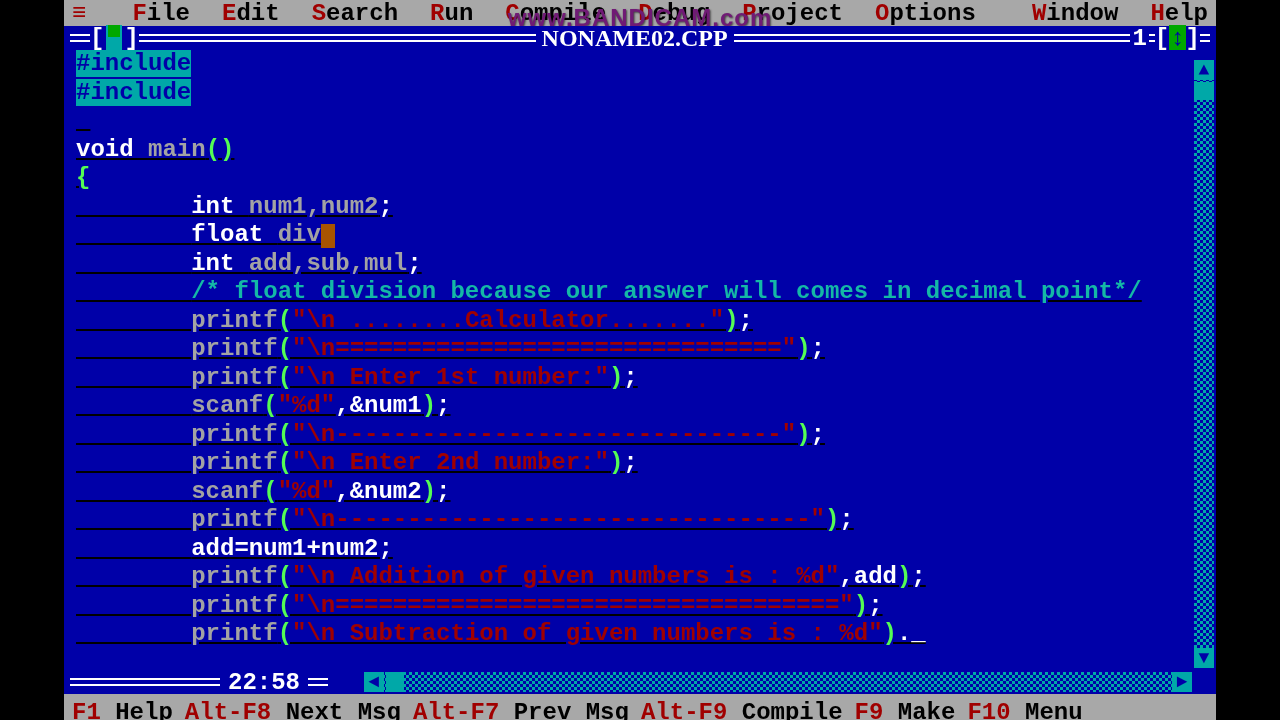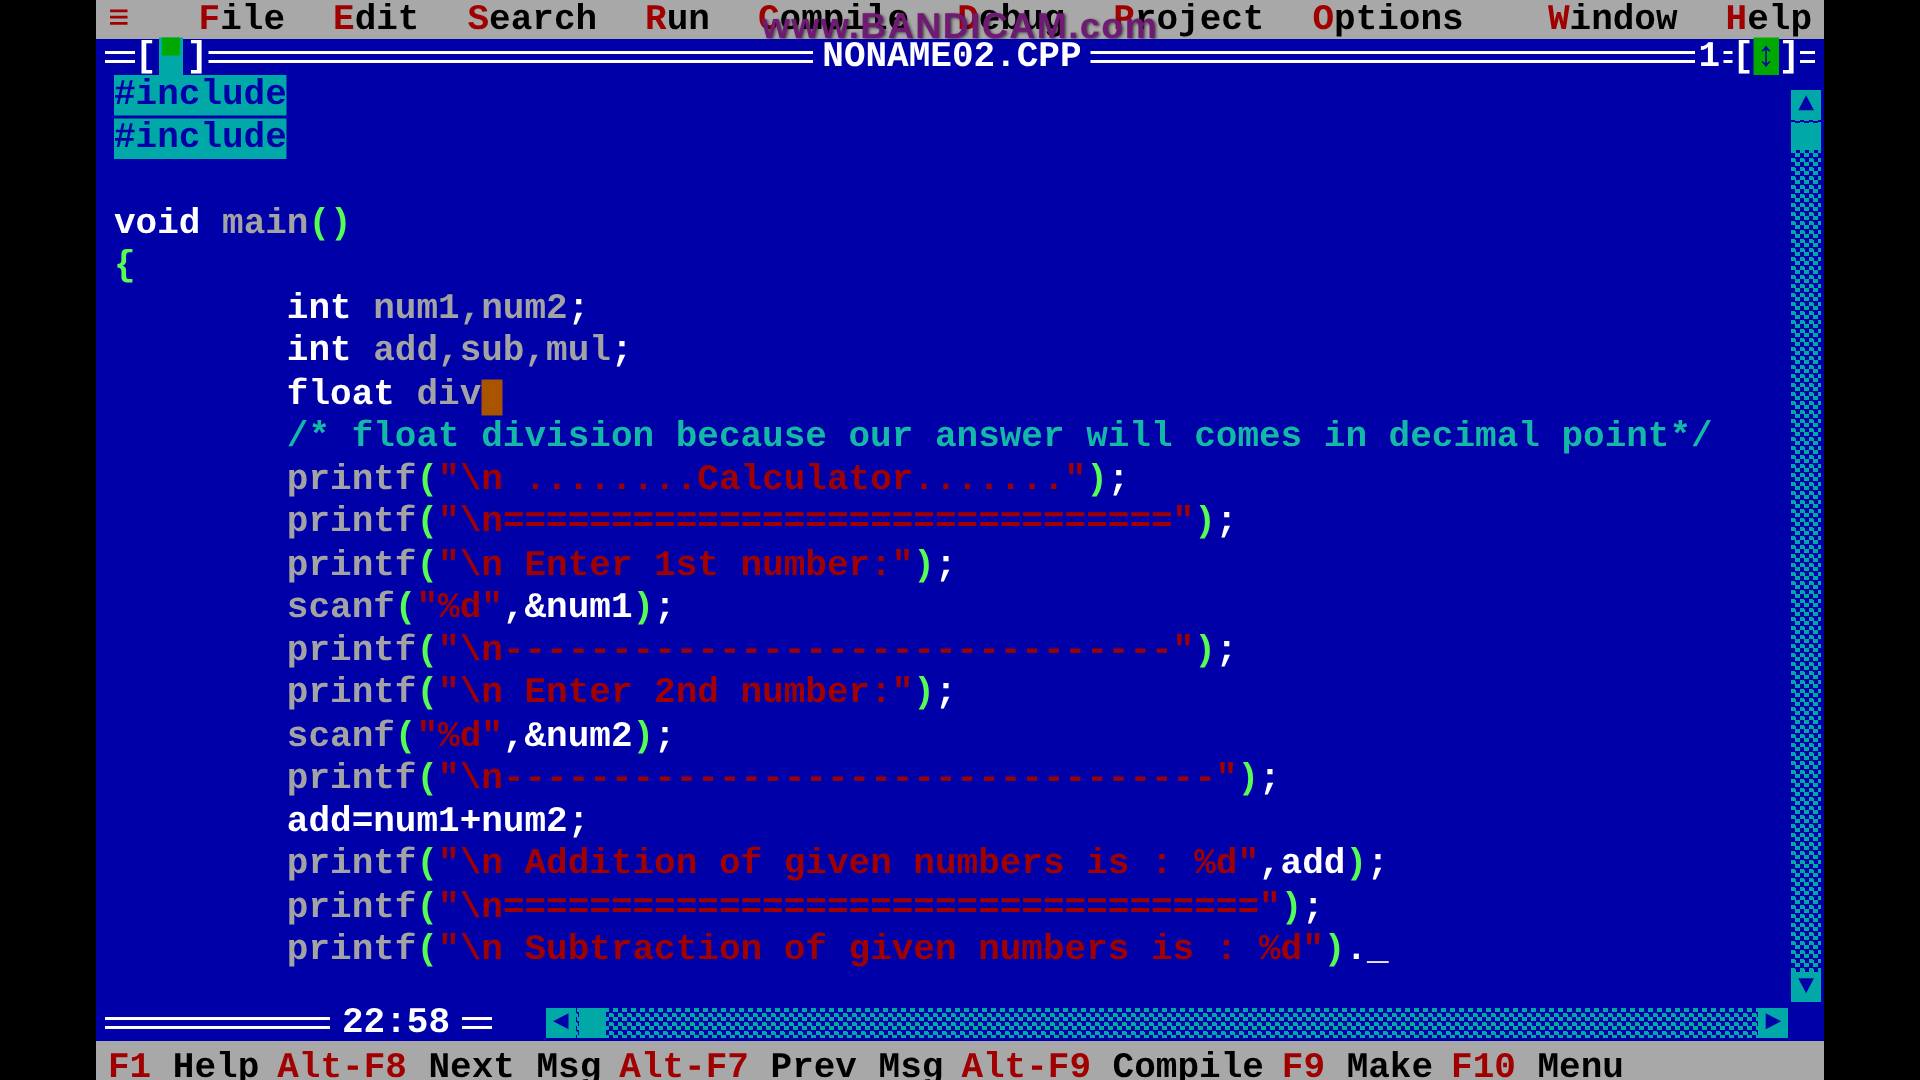--- a/index.html
+++ b/index.html
@@ -66,31 +66,32 @@
   .dbl::before { top: 2px; }
   .dbl::after  { top: 8px; }
   .frame-ctrl {
     background: #00a8a8;
     padding: 0 2px;
     margin: 0 2px;
     color: #0000a8;
   }
   .green-box { background: #00a800; color:#00a800; width:12px; height:12px; display:inline-block;}
   .arrow-box { background: #00a800; color:#0000a8; padding:0 1px;}
-  .title { color: #fff; padding: 0 6px; }
+  .title { color: #fff; padding: 0 6px; font-family: Liberation Serif, serif; }
   .numlabel { color: #fff; padding: 0 2px; }
   
   .editor {
     position: absolute;
     left: 12px; right: 12px;
     top: 24px;
     bottom: 24px;
     background: #0000a8;
     overflow: hidden;
     padding-right: 24px;
+    text-decoration: underline;
   }
   .line { height: 28.5px; white-space: pre; color: #fff; }
   .hl { background: #00a8a8; color: #0000a8; display:inline-block; }
   .kw { color: #fff; }
   .id { color: #a3a3a3; }
   .str { color: #a00000; }
   .cmt { color: #14b8a6; }
   .op { color: #fff; }
   .paren { color: #54fc54; }
   .cursor {
@@ -208,22 +209,22 @@
       <span class="dbl" style="flex:0 0 10px"></span>
     </div>
 
     <div class="editor" id="editor">
         <div class="line"><span class="hl">#include<stdio.h></stdio.h></span></div>
         <div class="line"><span class="hl">#include<conio.h></conio.h></span></div>
         <div class="line">&nbsp;</div>
         <div class="line"><span class="kw">void </span><span class="id">main</span><span class="paren">()</span></div>
         <div class="line"><span class="paren">{</span></div>
         <div class="line">        <span class="kw">int </span><span class="id">num1,num2</span><span class="op">;</span></div>
+        <div class="line">        <span class="kw">float </span><span class="id">div</span><span class="cursor"></span></div>
         <div class="line">        <span class="kw">int </span><span class="id">add,sub,mul</span><span class="op">;</span></div>
-        <div class="line">        <span class="kw">float </span><span class="id">div</span><span class="cursor"></span></div>
         <div class="line">        <span class="cmt">/* float division because our answer will comes in decimal point*/</span></div>
         <div class="line">        <span class="id">printf</span><span class="paren">(</span><span class="str">"\n ........Calculator......."</span><span class="paren">)</span><span class="op">;</span></div>
         <div class="line">        <span class="id">printf</span><span class="paren">(</span><span class="str">"\n==============================="</span><span class="paren">)</span><span class="op">;</span></div>
         <div class="line">        <span class="id">printf</span><span class="paren">(</span><span class="str">"\n Enter 1st number:"</span><span class="paren">)</span><span class="op">;</span></div>
         <div class="line">        <span class="id">scanf</span><span class="paren">(</span><span class="str">"%d"</span><span class="white">,&amp;num1</span><span class="paren">)</span><span class="op">;</span></div>
         <div class="line">        <span class="id">printf</span><span class="paren">(</span><span class="str">"\n-------------------------------"</span><span class="paren">)</span><span class="op">;</span></div>
         <div class="line">        <span class="id">printf</span><span class="paren">(</span><span class="str">"\n Enter 2nd number:"</span><span class="paren">)</span><span class="op">;</span></div>
         <div class="line">        <span class="id">scanf</span><span class="paren">(</span><span class="str">"%d"</span><span class="white">,&amp;num2</span><span class="paren">)</span><span class="op">;</span></div>
         <div class="line">        <span class="id">printf</span><span class="paren">(</span><span class="str">"\n---------------------------------"</span><span class="paren">)</span><span class="op">;</span></div>
         <div class="line">        <span class="white">add=num1+num2;</span></div>

